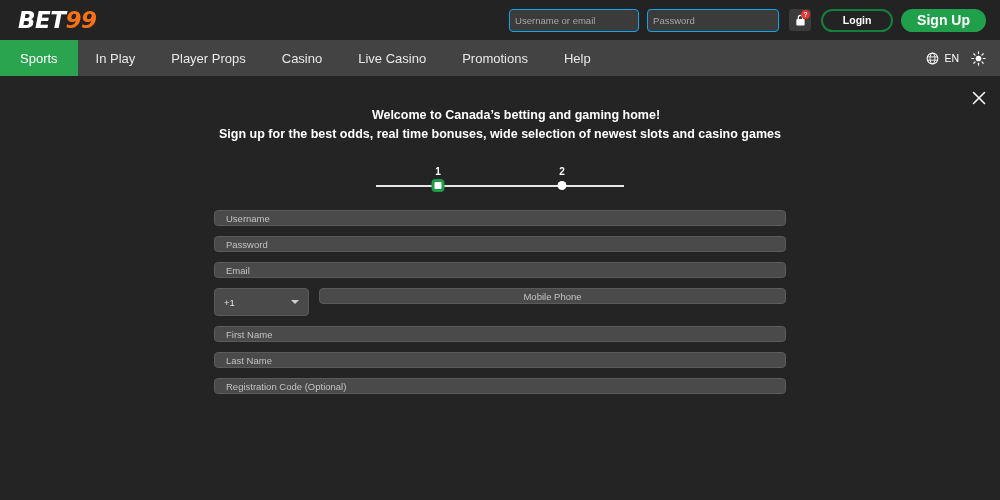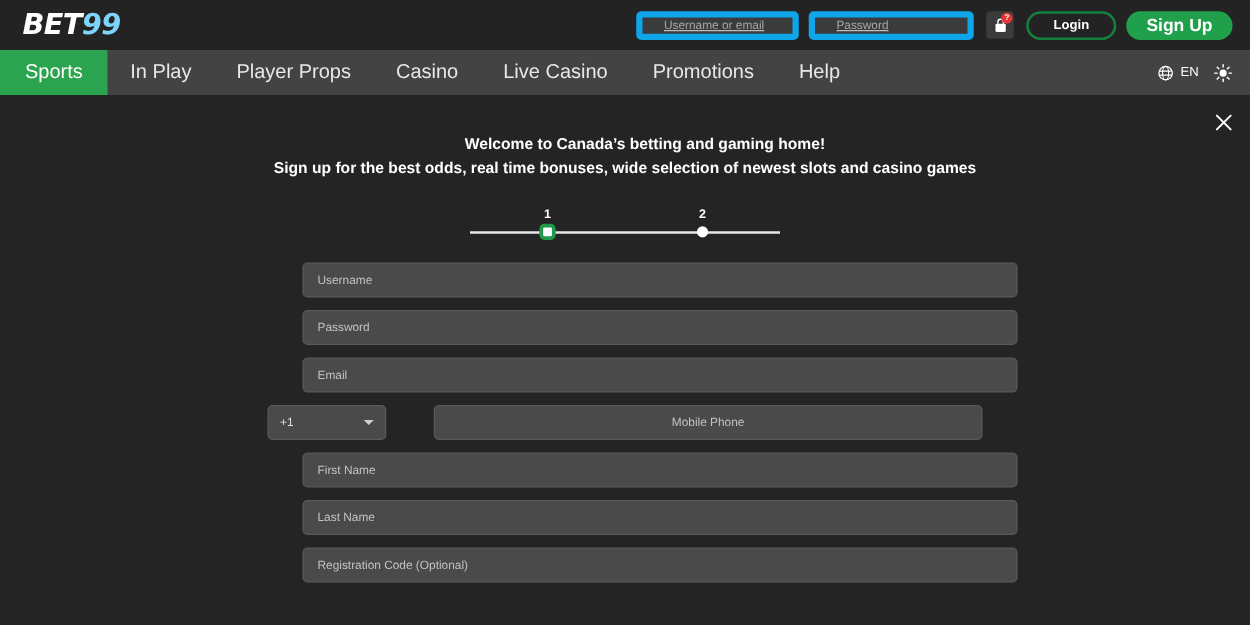--- a/index.html
+++ b/index.html
@@ -23,40 +23,39 @@
     font-family: "DejaVu Sans", sans-serif;
     font-weight: bold;
     font-style: italic;
     font-size: 23px;
     letter-spacing: -0.5px;
     line-height: 1;
     display: flex;
     align-items: flex-start;
   }
   .logo .bet { color: #ffffff; }
-  .logo .nine { color: #7dd3fc; }
+  .logo .nine { color: #f97316; }
 
   .auth {
     margin-left: auto;
     display: flex;
     align-items: center;
     gap: 8px;
   }
   .auth-input {
     width: 130px;
     height: 23px;
     background: #3b3b3b;
-    border: 5px solid #0ea5e9;
+    border: 1px solid #0ea5e9;
     border-radius: 4px;
     color: #bdbdbd;
     font-size: 9.5px;
-    padding: 0 17px;
+    padding: 0 5px;
     font-family: "Liberation Sans", sans-serif;
     outline: none;
-    text-decoration: underline;
   }
   .auth-input::placeholder { color: #a6a6a6; }
   .auth-input.pw { width: 132px; }
 
   .lockbtn {
     width: 22px; height: 22px;
     background: #3b3b3b;
     border-radius: 3px;
     position: relative;
     display: flex;
@@ -110,21 +109,21 @@
     background: #434343;
     display: flex;
     align-items: stretch;
     position: relative;
   }
   .nav-item {
     display: flex;
     align-items: center;
     padding: 0 18px;
     color: #e8e8e8;
-    font-size: 16px;
+    font-size: 13px;
     cursor: pointer;
     white-space: nowrap;
   }
   .nav-item.active {
     background: #2aa44f;
     color: #ffffff;
     padding: 0 20px;
   }
   .nav-right {
     margin-left: auto;
@@ -214,30 +213,29 @@
   
   .form {
     width: 572px;
     margin: 18px auto 0;
     display: flex;
     flex-direction: column;
     gap: 10px;
   }
   .field {
     width: 100%;
-    height: 28px;
+    height: 16px;
     background: #4a4a4a;
     border: 1px solid #5a5a5a;
     border-radius: 4px;
     color: #d6d6d6;
     font-size: 9.5px;
     padding: 0 11px;
     font-family: "Liberation Sans", sans-serif;
     outline: none;
-    margin-left: 28px;
   }
   .field::placeholder { color: #c2c2c2; }
 
   .row { display: flex; gap: 10px; }
   .ccode {
     width: 95px;
     height: 28px;
     background: #4a4a4a;
     border: 1px solid #5a5a5a;
     border-radius: 4px;

